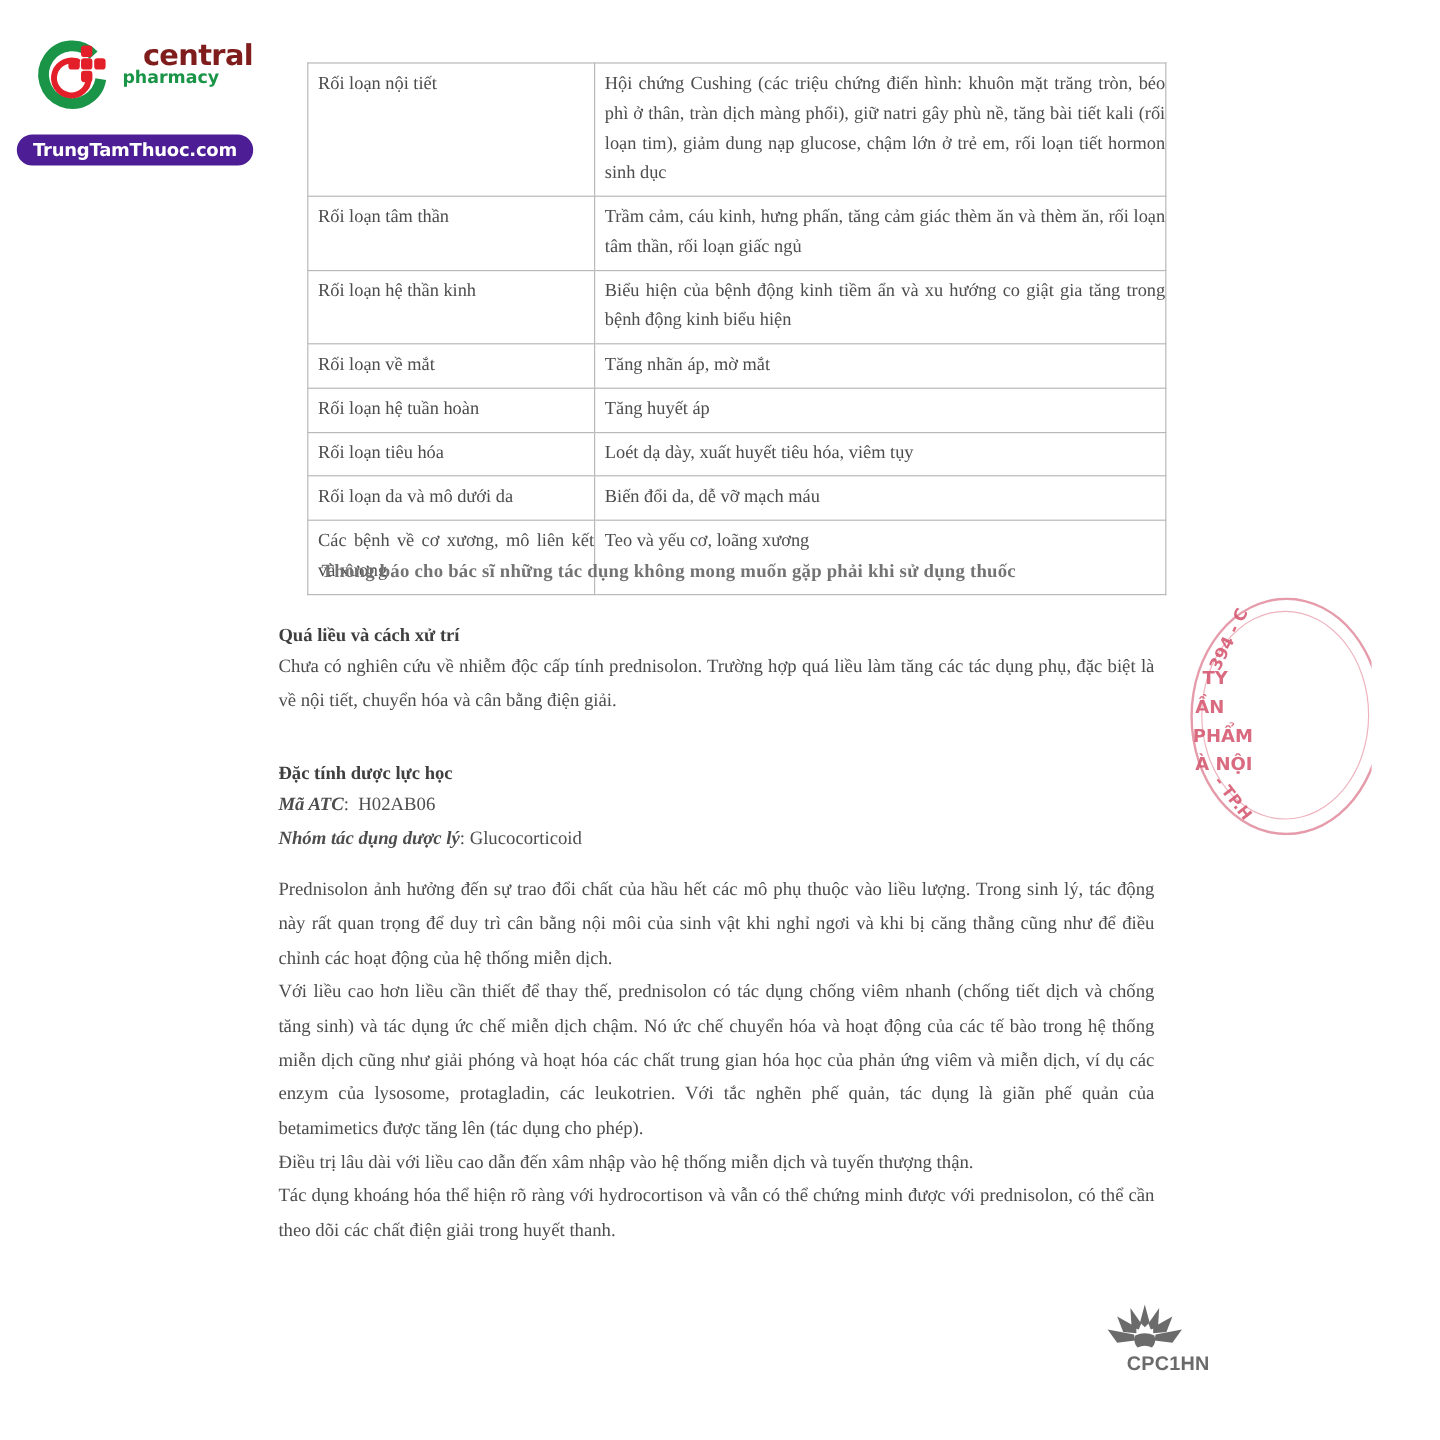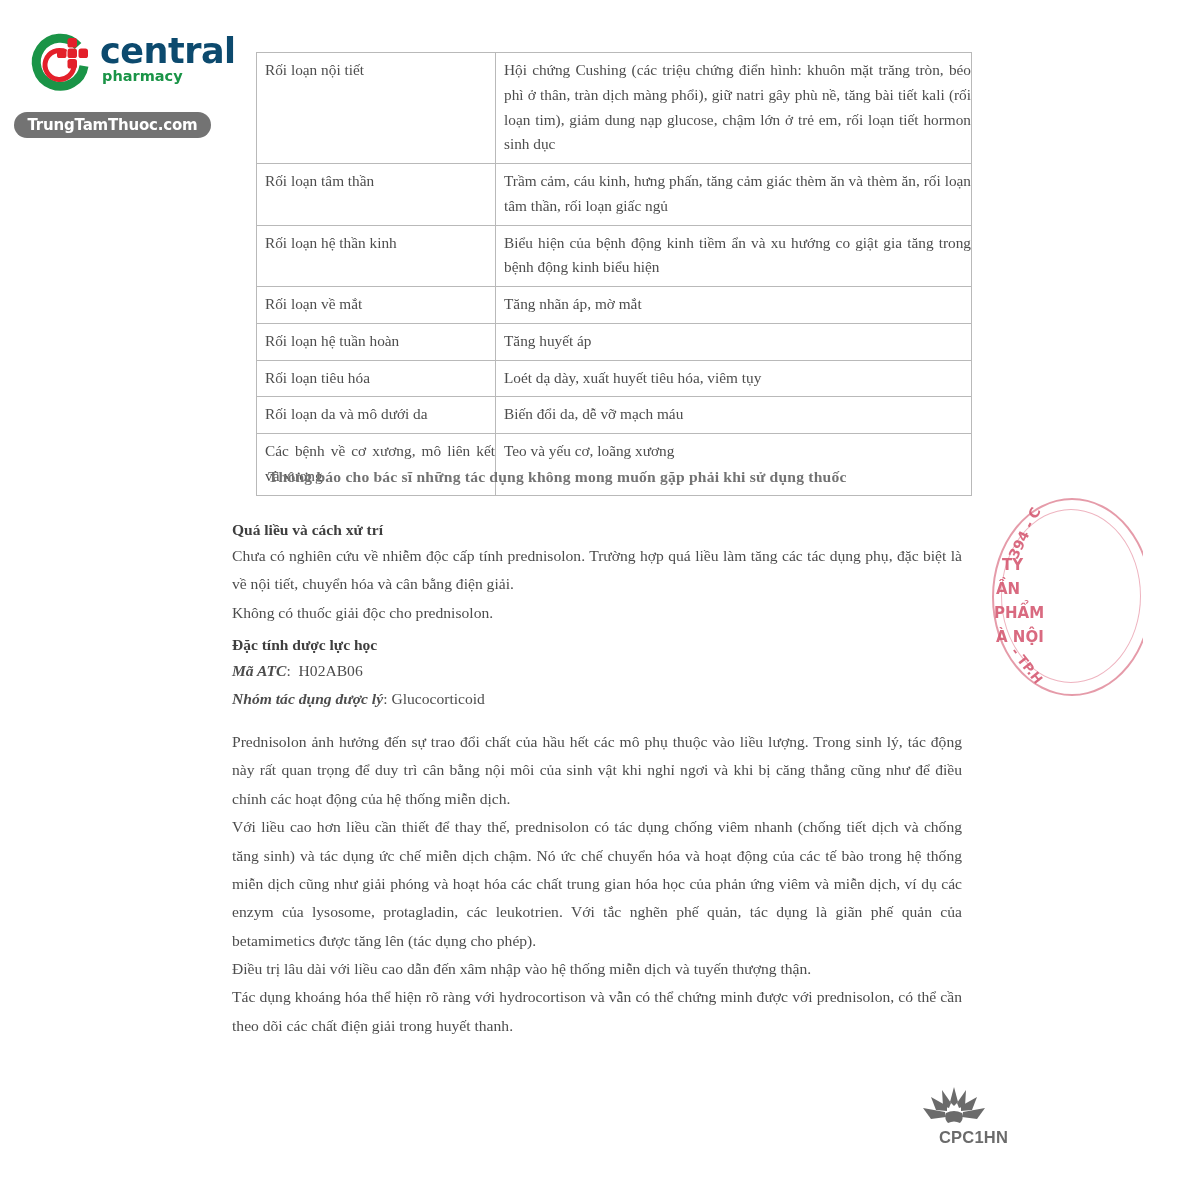--- a/index.html
+++ b/index.html
@@ -32,42 +32,43 @@
     height: 68px;
   }
   #brand-wordmark {
     position: absolute;
     left: 86px;
     top: 6px;
     width: 130px;
   }
   .wm-central {
     font-family: "DejaVu Sans", "Liberation Sans", sans-serif;
-    font-size: 35px;
-    font-weight: 700;
-    color: #0c4a6e;
+    font-size: 24px;
+    font-weight: 700;
+    color: #7f1d1d;
     letter-spacing: -0.5px;
     line-height: 1;
+    text-align: center;
   }
   .wm-pharmacy {
     font-family: "DejaVu Sans", "Liberation Sans", sans-serif;
     font-size: 14.5px;
     font-weight: 700;
     color: #1a9447;
     margin-top: 0;
     margin-left: 2px;
     line-height: 1;
   }
   #brand-banner {
     position: absolute;
     left: 0px;
     top: 84px;
     width: 197px;
     height: 26px;
-    background: #737373;
+    background: #4c1d95;
     border-radius: 13px;
     display: flex;
     align-items: center;
     justify-content: center;
   }
   #brand-banner-text {
     font-family: "DejaVu Sans", "Liberation Sans", sans-serif;
     font-size: 15px;
     font-weight: 700;
     color: #ffffff;
@@ -293,21 +294,20 @@
         <td class="col-desc">Teo và yếu cơ, loãng xương</td>
       </tr>
     </tbody>
   </table>
 
   <div id="notice-line">Thông báo cho bác sĩ những tác dụng không mong muốn gặp phải khi sử dụng thuốc</div>
 
   <div class="section" id="sec-overdose">
     <div class="sec-heading">Quá liều và cách xử trí</div>
     <div class="sec-para">Chưa có nghiên cứu về nhiễm độc cấp tính prednisolon. Trường hợp quá liều làm tăng các tác dụng phụ, đặc biệt là về nội tiết, chuyển hóa và cân bằng điện giải.</div>
-    <div class="sec-line">Không có thuốc giải độc cho prednisolon.</div>
   </div>
 
   <div class="section" id="sec-pharmacodynamics">
     <div class="sec-heading">Đặc tính dược lực học</div>
     <div class="sec-line">
       <span class="kv-key">Mã ATC</span><span>:&nbsp; </span><span>H02AB06</span>
     </div>
     <div class="sec-line">
       <span class="kv-key">Nhóm tác dụng dược lý</span><span>: </span><span>Glucocorticoid</span>
     </div>

